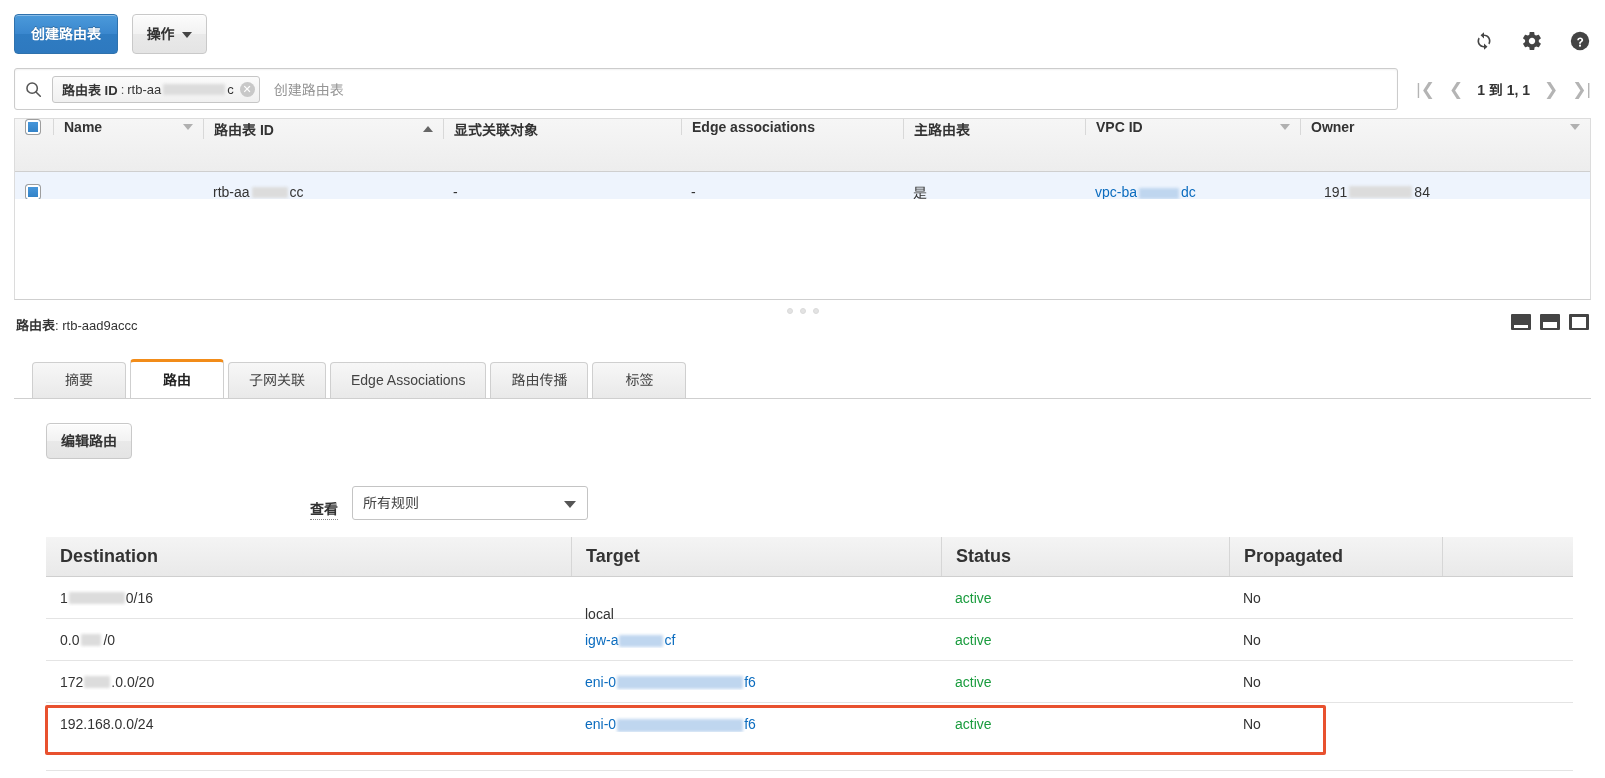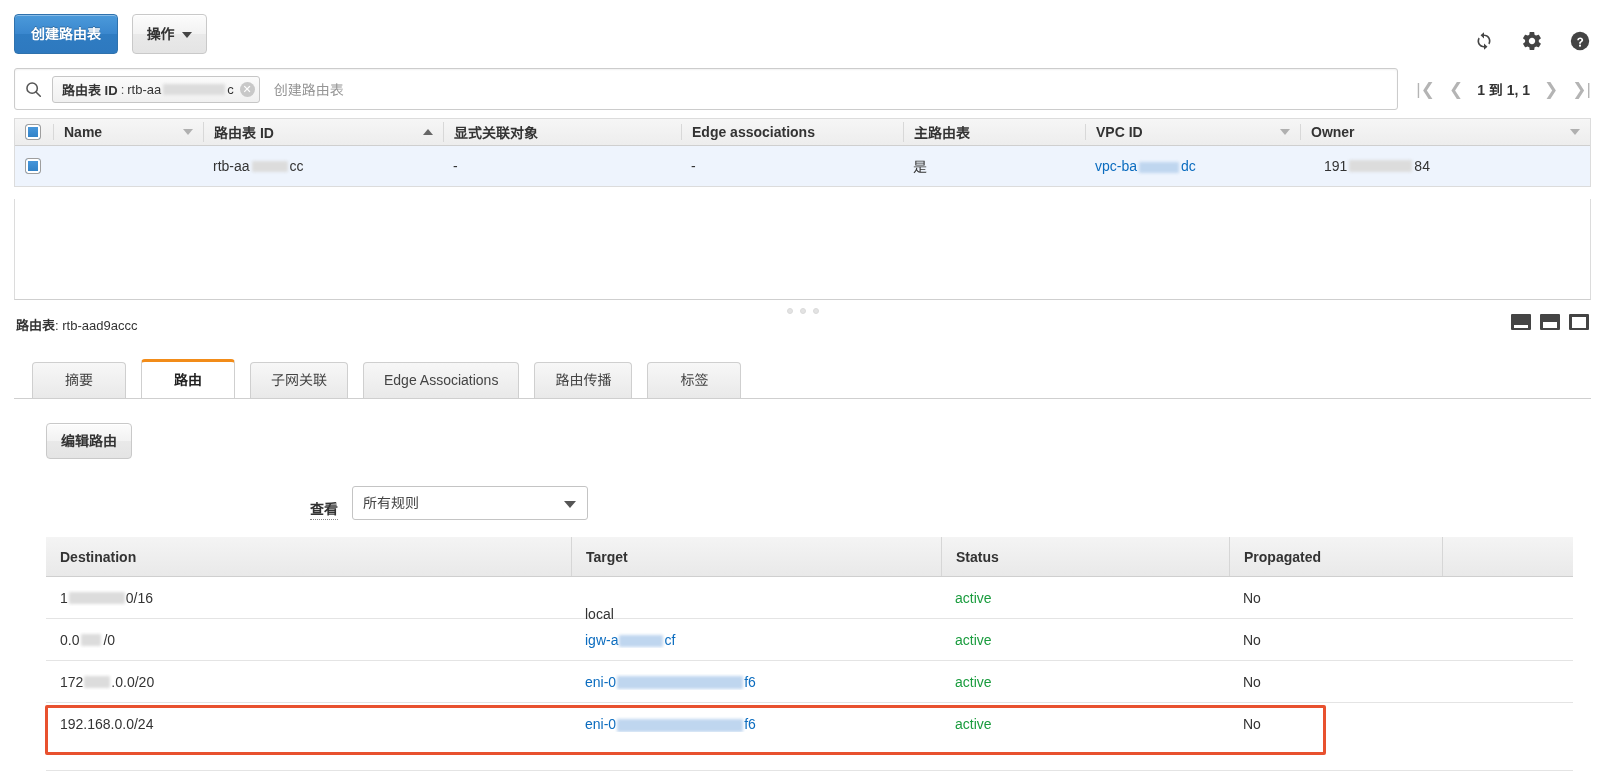--- a/index.html
+++ b/index.html
@@ -186,22 +186,22 @@
   .grid {
     position: absolute;
     left: 14px; top: 118px;
     width: 1577px;
     border-left: 1px solid #dcdcdc;
     border-right: 1px solid #dcdcdc;
     box-sizing: border-box;
   }
   .grid-head {
     display: flex;
-    height: 28px;
-    align-items: center;
+    height: 54px;
+    align-items: flex-start;
     background: linear-gradient(to bottom, #f6f6f6 0%, #ededed 100%);
     border-top: 1px solid #dcdcdc;
     border-bottom: 1px solid #cfcfcf;
     box-sizing: border-box;
   }
   .gh {
     display: flex;
     align-items: center;
     box-sizing: border-box;
     border-left: 1px solid #d8d8d8;
@@ -336,21 +336,21 @@
     left: 32px; top: 360px;
     display: flex;
     align-items: flex-end;
     height: 38px;
   }
   .tab {
     box-sizing: border-box;
     height: 36px;
     line-height: 34px;
     padding: 0 20px;
-    margin-right: 15px;
+    margin-right: 4px;
     min-width: 94px;
     text-align: center;
     font-size: 14px;
     color: #444444;
     background: linear-gradient(to bottom,#f7f7f7,#e9e9e9);
     border: 1px solid #cfcfcf;
     border-bottom: none;
     border-radius: 4px 4px 0 0;
     cursor: pointer;
     user-select: none;
@@ -448,21 +448,21 @@
     align-items: stretch;
     background: linear-gradient(to bottom,#f4f4f4,#e9e9e9);
     border-bottom: 1px solid #cfcfcf;
     box-sizing: border-box;
   }
   .rth {
     display: flex;
     align-items: center;
     box-sizing: border-box;
     padding: 0 0 0 14px;
-    font-size: 14px;
+    font-size: 18px;
     font-weight: bold;
     color: #333333;
     border-left: 1px solid #d6d6d6;
     white-space: nowrap;
     overflow: hidden;
   }
   .rth:first-child { border-left: none; }
   .rt-row {
     display: flex;
     height: 42px;

